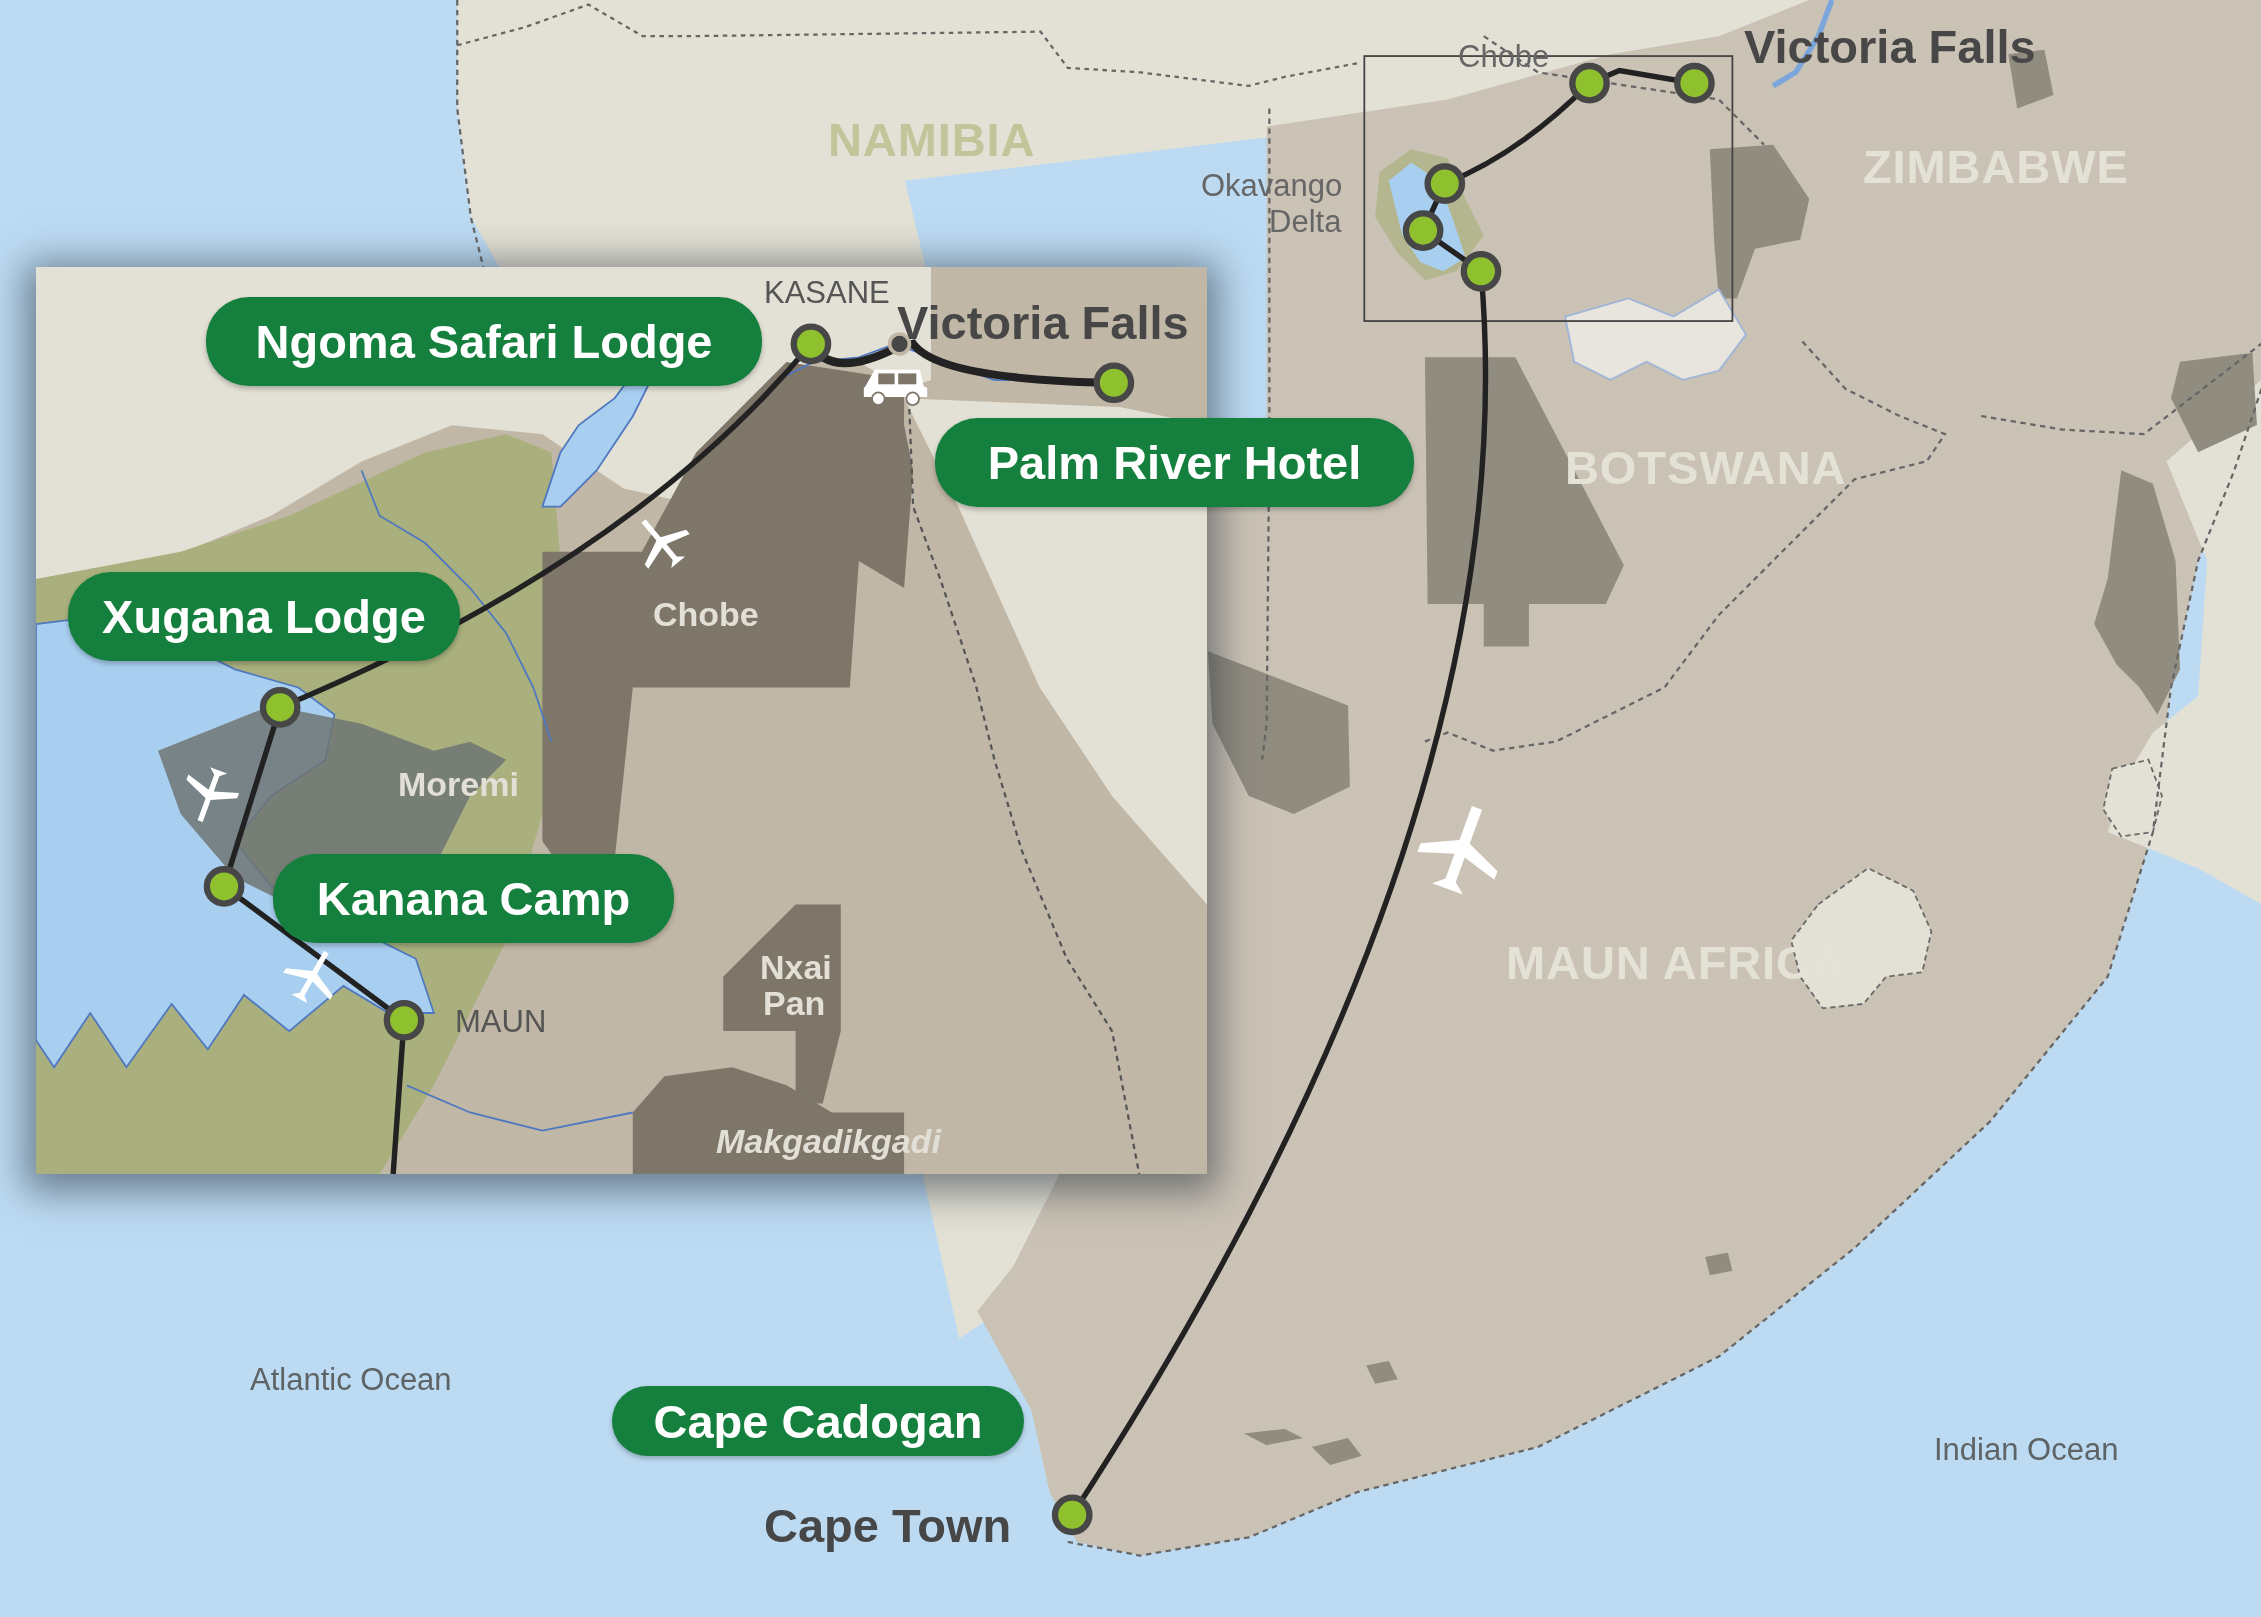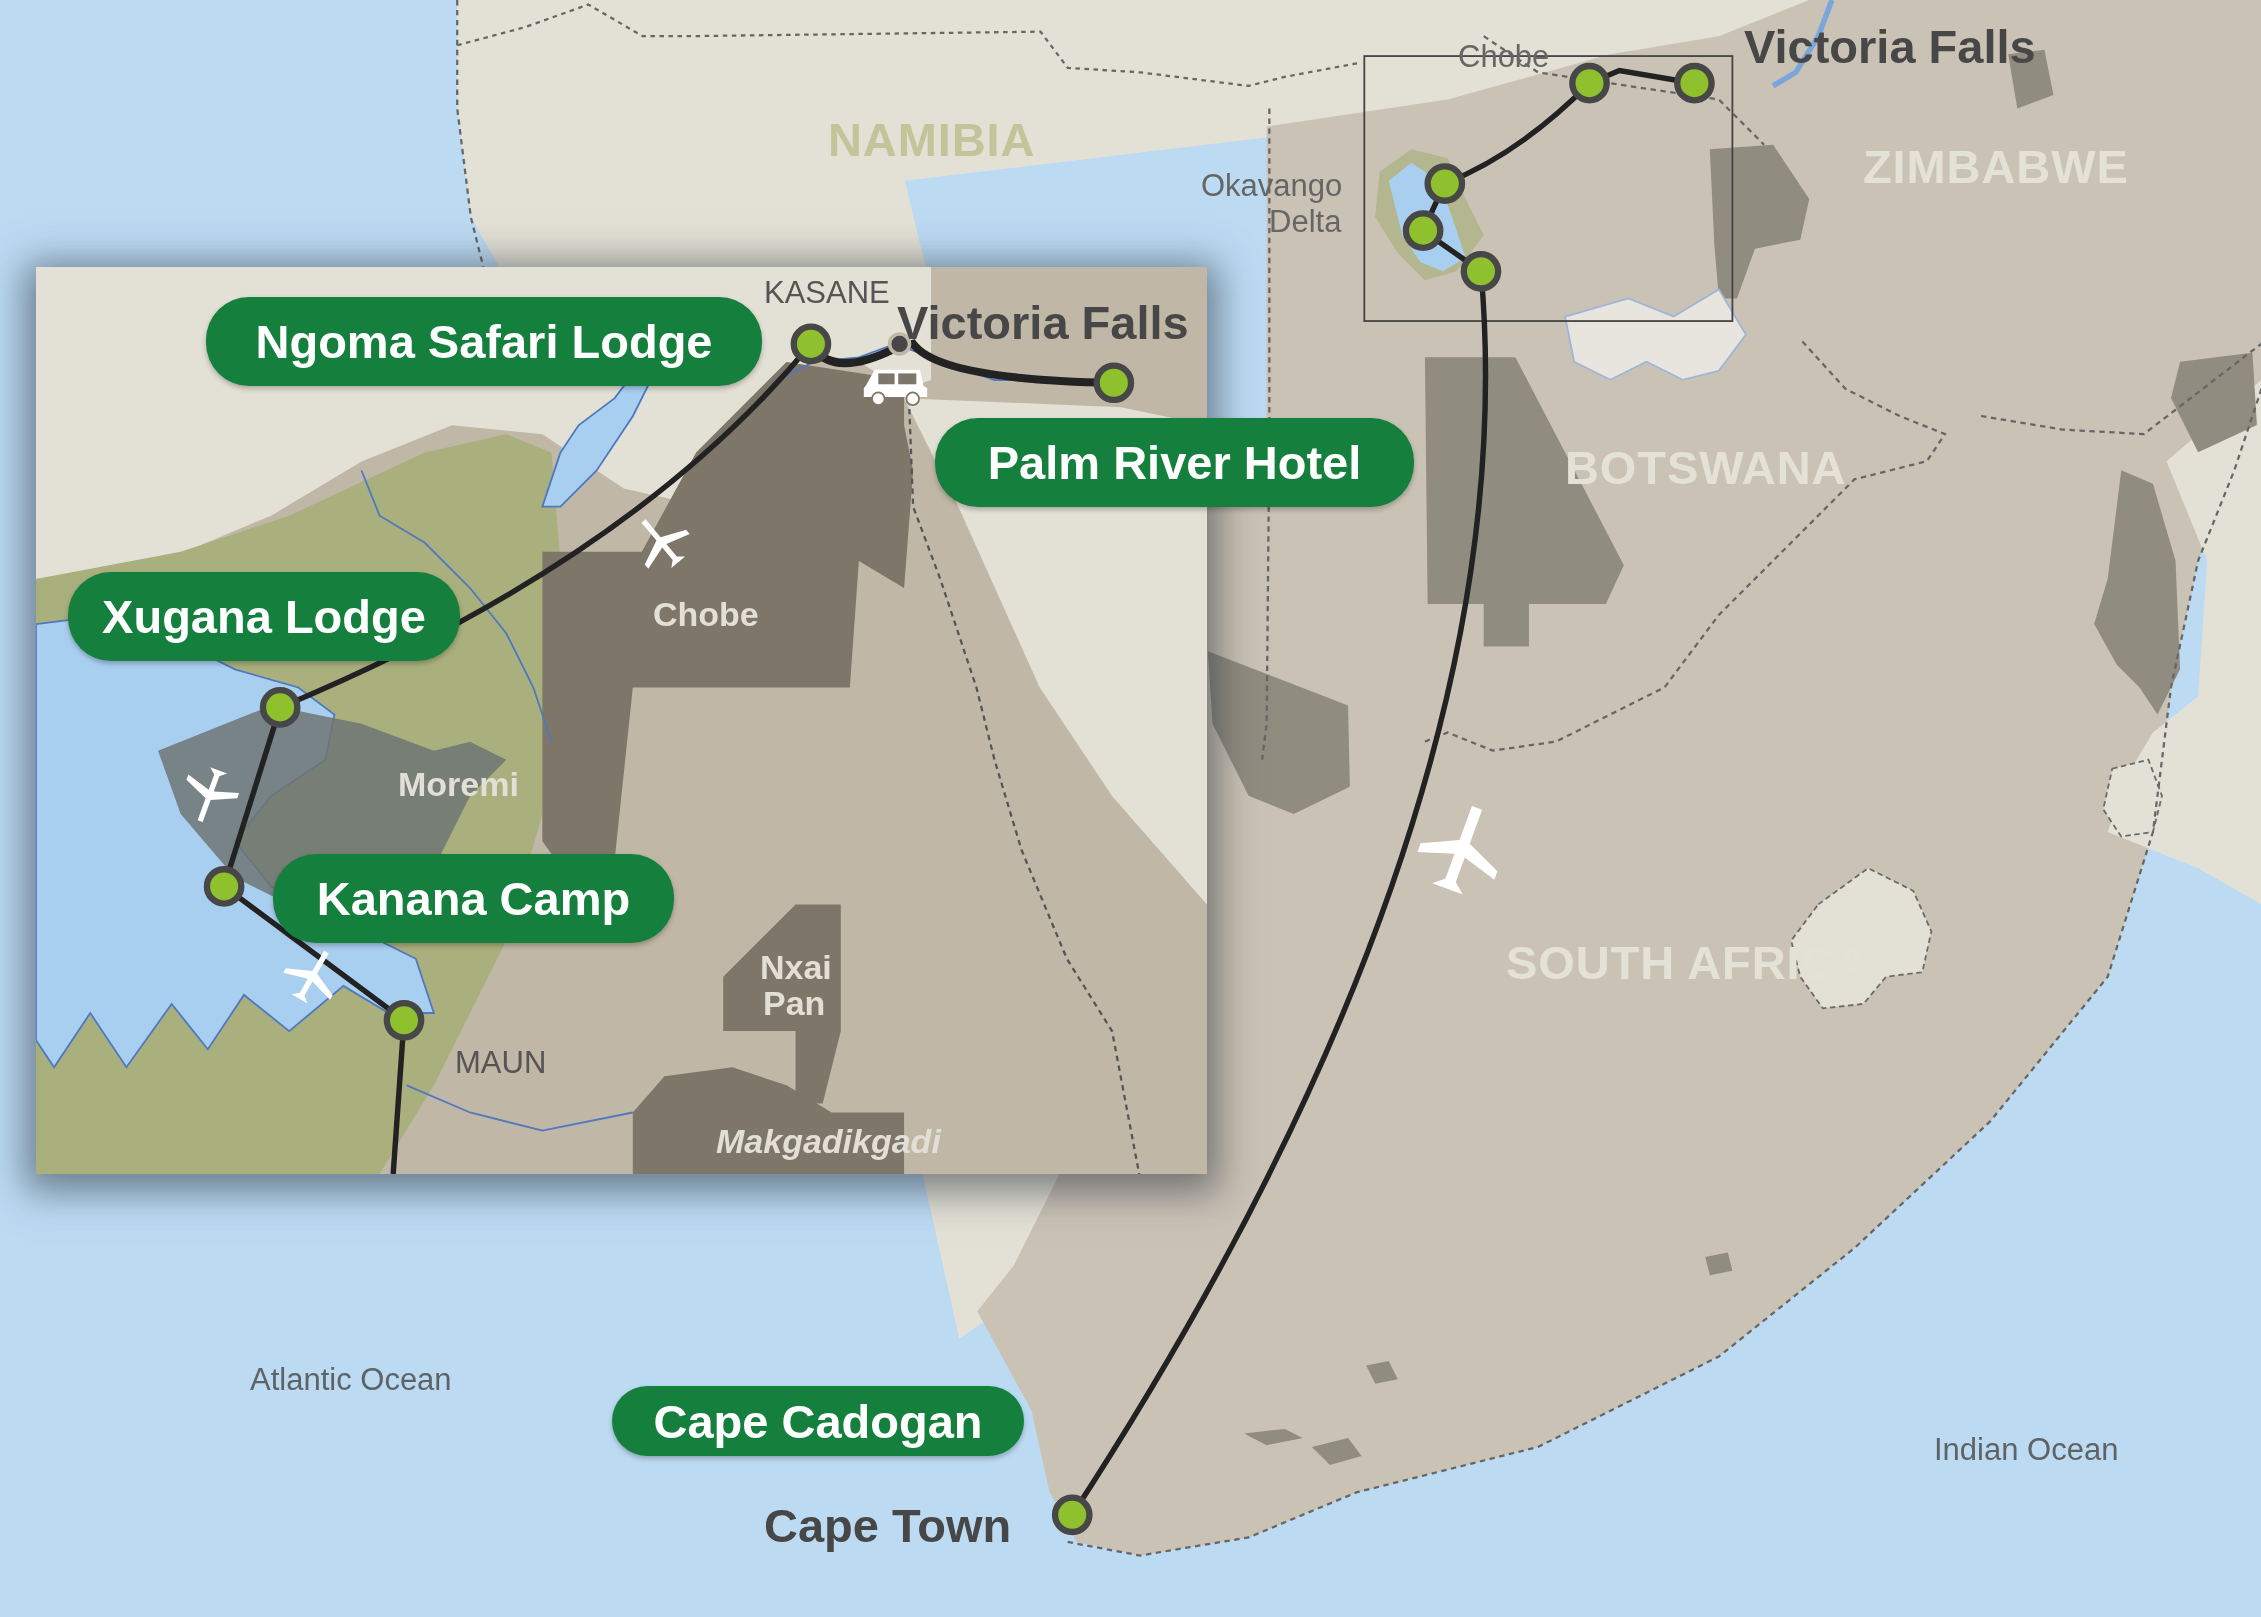--- a/index.html
+++ b/index.html
@@ -66,21 +66,21 @@
     <circle cx="1597" cy="203" r="19" fill="#8fc02e" stroke="#474747" stroke-width="7"></circle>
     <circle cx="1573" cy="255" r="19" fill="#8fc02e" stroke="#474747" stroke-width="7"></circle>
     <circle cx="1637" cy="300" r="19" fill="#8fc02e" stroke="#474747" stroke-width="7"></circle>
     <circle cx="1185" cy="1675" r="19" fill="#8fc02e" stroke="#474747" stroke-width="7"></circle>
   </g>
 </svg>
 
 <div class="lbl country" style="left:828px;top:116px;color:#c4c49a;">NAMIBIA</div>
 <div class="lbl country" style="left:1863px;top:143px;color:#e4e2d7;">ZIMBABWE</div>
 <div class="lbl country" style="left:1565px;top:444px;color:#e4e2d7;">BOTSWANA</div>
-<div class="lbl country" style="left:1506px;top:939px;color:#e4e2d7;">SOUTH AFRICA</div>
+<div class="lbl country" style="left:1506px;top:939px;color:#e4e2d7;">MAUN AFRICA</div>
 
 <div class="lbl town" style="left:1458px;top:41px;color:#666;">Chobe</div>
 <div class="lbl town" style="left:1201px;top:170px;color:#666;">Okavango</div>
 <div class="lbl town" style="left:1269px;top:206px;color:#666;">Delta</div>
 <div class="lbl" style="left:1744px;top:22.6px;font-size:47px;font-weight:bold;color:#474747;">Victoria Falls</div>
 
 <div class="lbl ocean" style="left:250px;top:1364px;">Atlantic Ocean</div>
 <div class="lbl ocean" style="left:1934px;top:1434px;">Indian Ocean</div>
 
 <div class="pill" style="left:612px;top:1386px;width:412px;height:70px;font-size:47px;">Cape Cadogan</div>
@@ -128,21 +128,21 @@
     <circle cx="897" cy="380" r="19" fill="#8fc02e" stroke="#474747" stroke-width="7"></circle>
     <circle cx="1232" cy="423" r="19" fill="#8fc02e" stroke="#474747" stroke-width="7"></circle>
     <circle cx="310" cy="782" r="19" fill="#8fc02e" stroke="#474747" stroke-width="7"></circle>
     <circle cx="248" cy="980" r="19" fill="#8fc02e" stroke="#474747" stroke-width="7"></circle>
     <circle cx="447" cy="1128" r="19" fill="#8fc02e" stroke="#474747" stroke-width="7"></circle>
   </svg>
 </div>
 
 <div class="lbl town" style="left:764px;top:277px;color:#555;font-size:31px;">KASANE</div>
 <div class="lbl" style="left:897px;top:299px;font-size:47px;font-weight:bold;color:#474747;">Victoria Falls</div>
-<div class="lbl town" style="left:455px;top:1006px;margin-top:41px;">MAUN</div>
+<div class="lbl town" style="left:455px;top:1006px;">MAUN</div>
 
 <div class="lbl park" style="left:653px;top:597px;">Chobe</div>
 <div class="lbl park" style="left:398px;top:767px;">Moremi</div>
 <div class="lbl park" style="left:760px;top:950px;">Nxai</div>
 <div class="lbl park" style="left:763px;top:986px;">Pan</div>
 <div class="lbl park" style="left:716px;top:1124px;font-style:italic;">Makgadikgadi</div>
 
 <div class="pill" style="left:206px;top:297px;width:556px;height:89px;font-size:47px;">Ngoma Safari Lodge</div>
 <div class="pill" style="left:935px;top:418px;width:479px;height:89px;font-size:47px;">Palm River Hotel</div>
 <div class="pill" style="left:68px;top:572px;width:392px;height:89px;font-size:47px;">Xugana Lodge</div>

